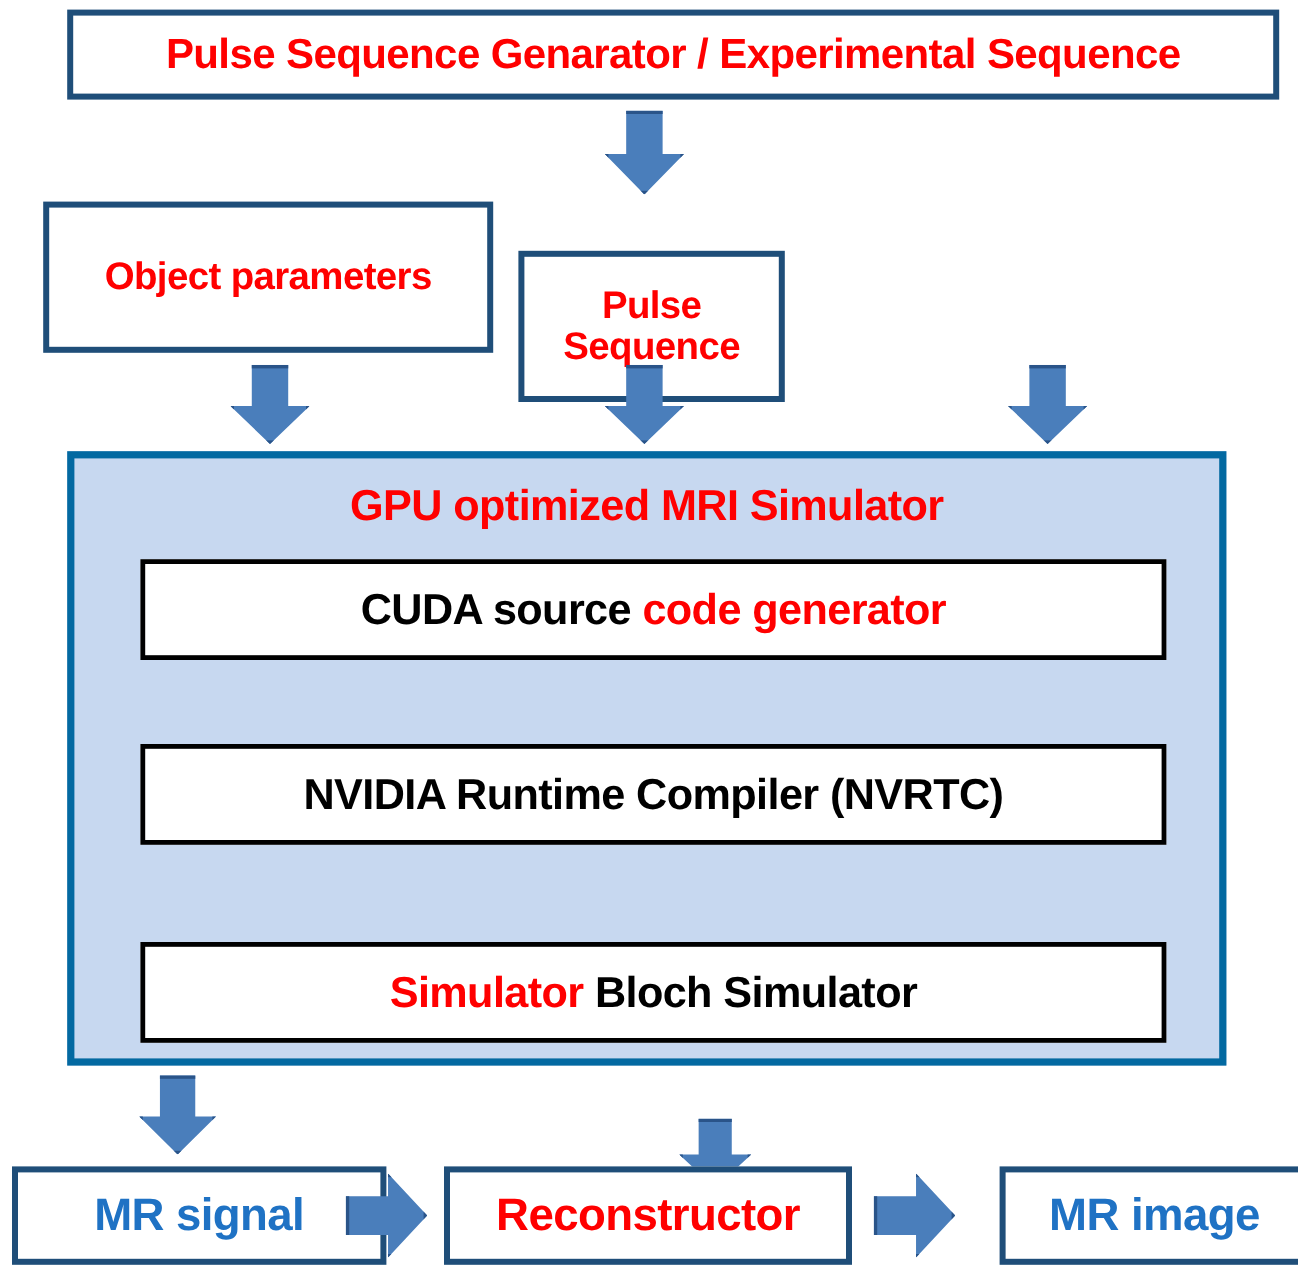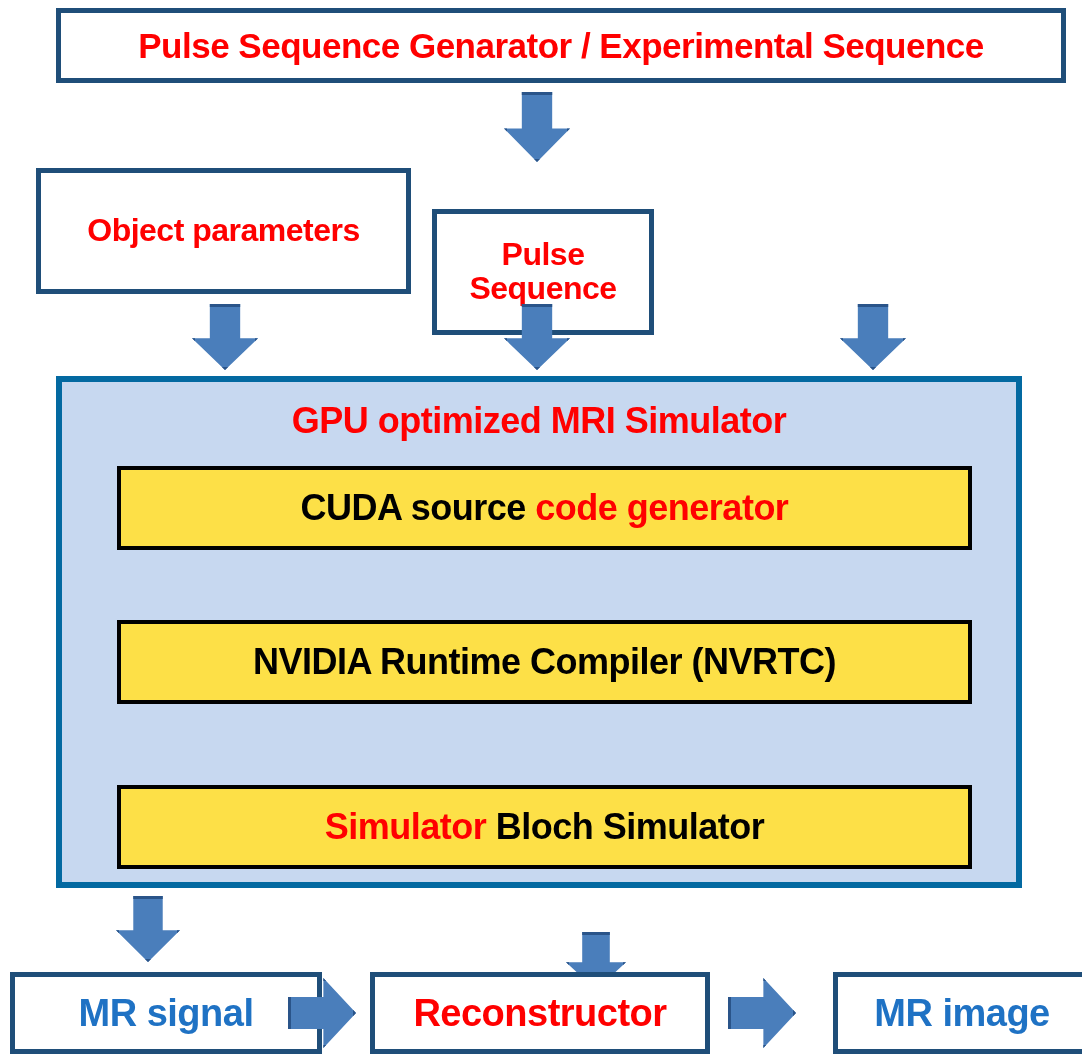--- a/index.html
+++ b/index.html
@@ -75,21 +75,21 @@
     text-align: center;
     font-size: 36px;
     font-weight: bold;
     color: #ff0000;
     letter-spacing: -0.5px;
   }
   .inner-box {
     position: absolute;
     box-sizing: border-box;
     left: 55px; width: 855px; height: 84px;
-    background: #fde047;
+    background: #ffffff;
     border: 4px solid #000000;
     display: flex;
     align-items: center;
     justify-content: center;
     font-size: 36px;
     font-weight: bold;
     letter-spacing: -0.5px;
   }
   #inner-cuda  { top: 84px; }
   #inner-nvrtc { top: 238px; }

